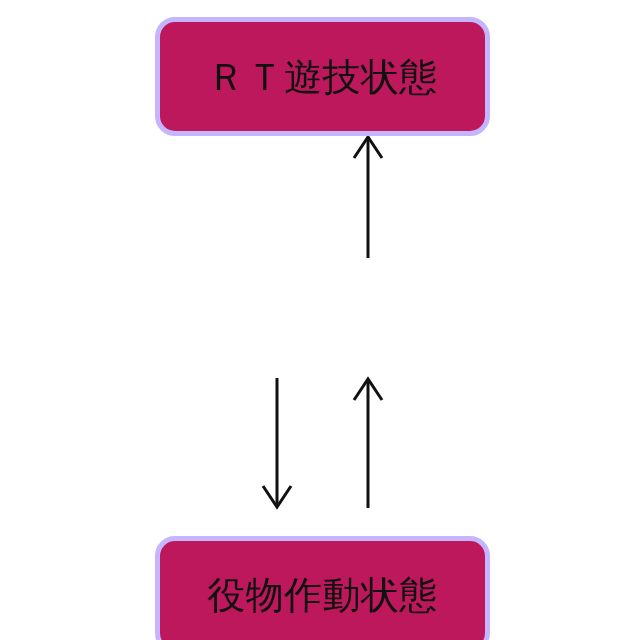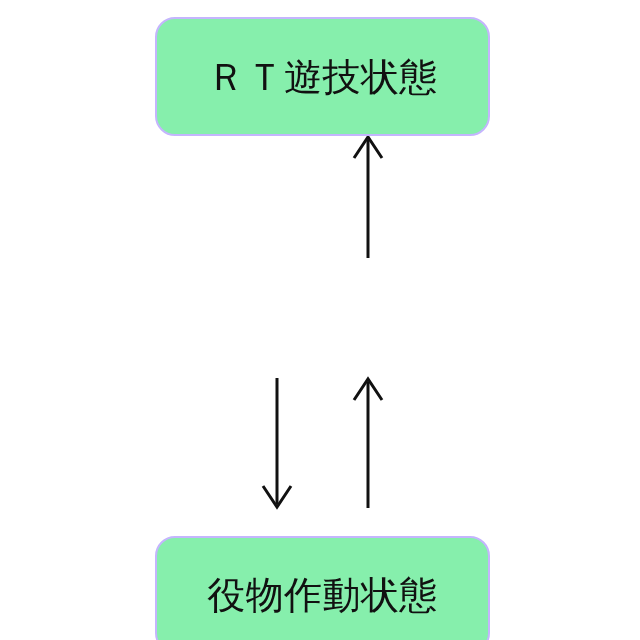--- a/index.html
+++ b/index.html
@@ -16,22 +16,22 @@
   }
   #diagram-root {
     position: relative;
     width: 640px;
     height: 640px;
     background: #ffffff;
   }
   .state-box {
     position: absolute;
     box-sizing: border-box;
-    background: #86efac;
-    border: 2px solid #c4b5fd;
+    background: #be185d;
+    border: 5px solid #c4b5fd;
     border-radius: 20px;
     display: flex;
     align-items: center;
     justify-content: center;
     z-index: 2;
   }
   .state-label {
     font-family: "DejaVu Sans", "Liberation Sans", sans-serif;
     font-size: 38px;
     line-height: 1;

